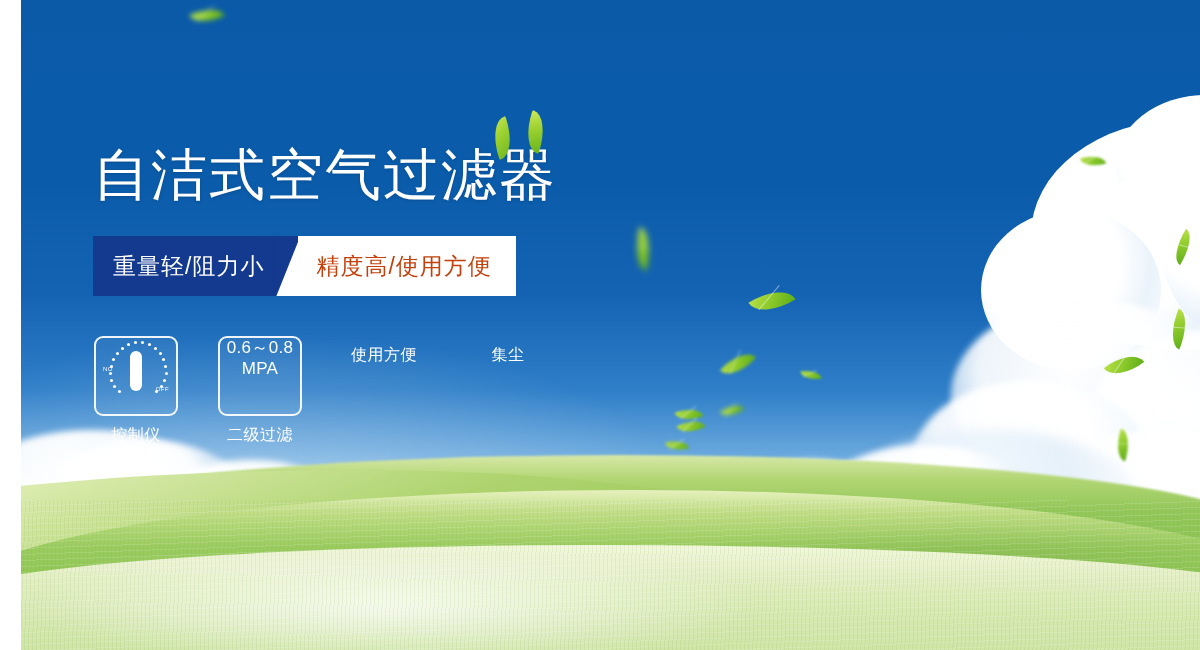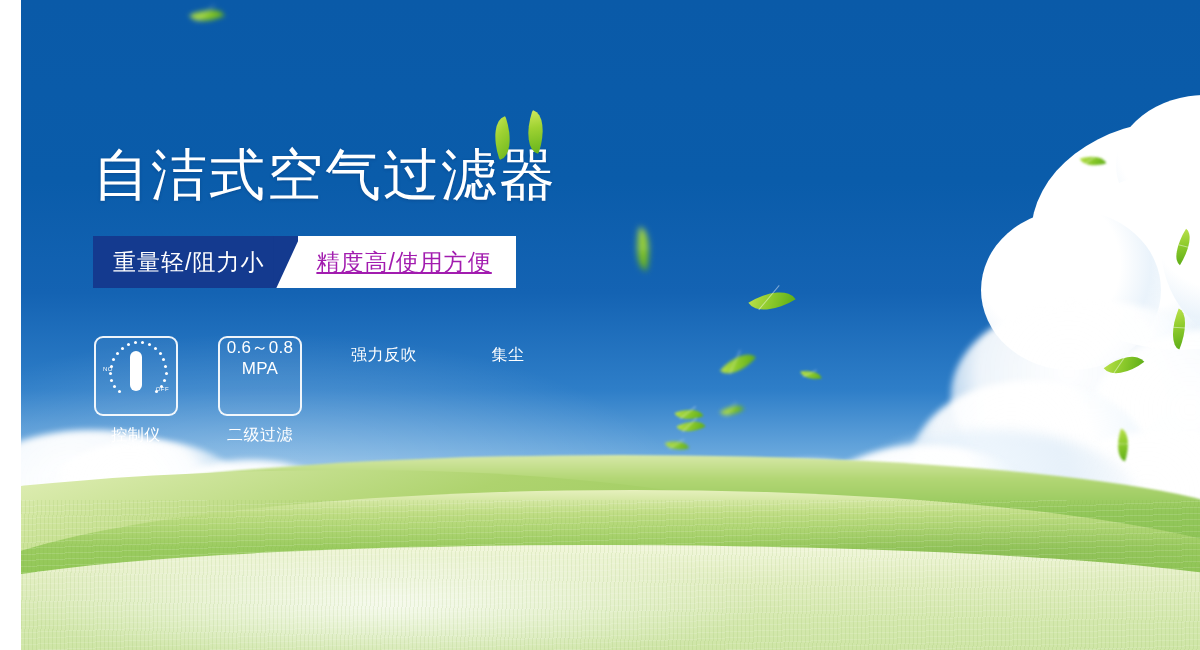--- a/index.html
+++ b/index.html
@@ -167,21 +167,21 @@
     left: 33px; top: 0px;
     border-radius: 6% 100% 6% 100%;
     transform: rotate(18deg);
   }
 
   
   .subtitle-bar {
     position: absolute;
     left: 72px;
     top: 236px;
-    height: 52px;
+    height: 60px;
     display: flex;
     z-index: 20;
   }
   .sub-left {
     background: #143a8f;
     color: #ffffff;
     display: flex;
     align-items: center;
     padding: 0 34px 0 20px;
     font-size: 23px;
@@ -191,28 +191,27 @@
   .sub-left::after {
     content: "";
     position: absolute;
     right: -1px; top: 0;
     width: 26px; height: 100%;
     background: #143a8f;
     clip-path: polygon(0 0, 100% 0, 0 100%);
   }
   .sub-right {
     background: #ffffff;
-    color: #a21caf;
+    color: #c2410c;
     display: flex;
     align-items: center;
     padding: 0 24px 0 18px;
     font-size: 23px;
     letter-spacing: 1px;
     position: relative;
-    text-decoration: underline;
   }
   .sub-right::before {
     content: "";
     position: absolute;
     left: -22px; top: 0;
     width: 24px; height: 100%;
     background: #ffffff;
     clip-path: polygon(100% 0, 100% 100%, 0 100%);
   }
 
@@ -473,21 +472,21 @@
         <div class="feature-text">
           <div>0.6～0.8</div>
           <div>MPA</div>
         </div>
       </div>
       <div class="feature-label">二级过滤</div>
     </div>
 
 
     <div class="feature">
-      <div class="feature-label">强力反吹</div>
+      <div class="feature-label">使用方便</div>
     </div>
 
     <div class="feature">
       <div class="feature-label">集尘</div>
     </div>
 
   </div>
 </div>
 
 </body></html>

